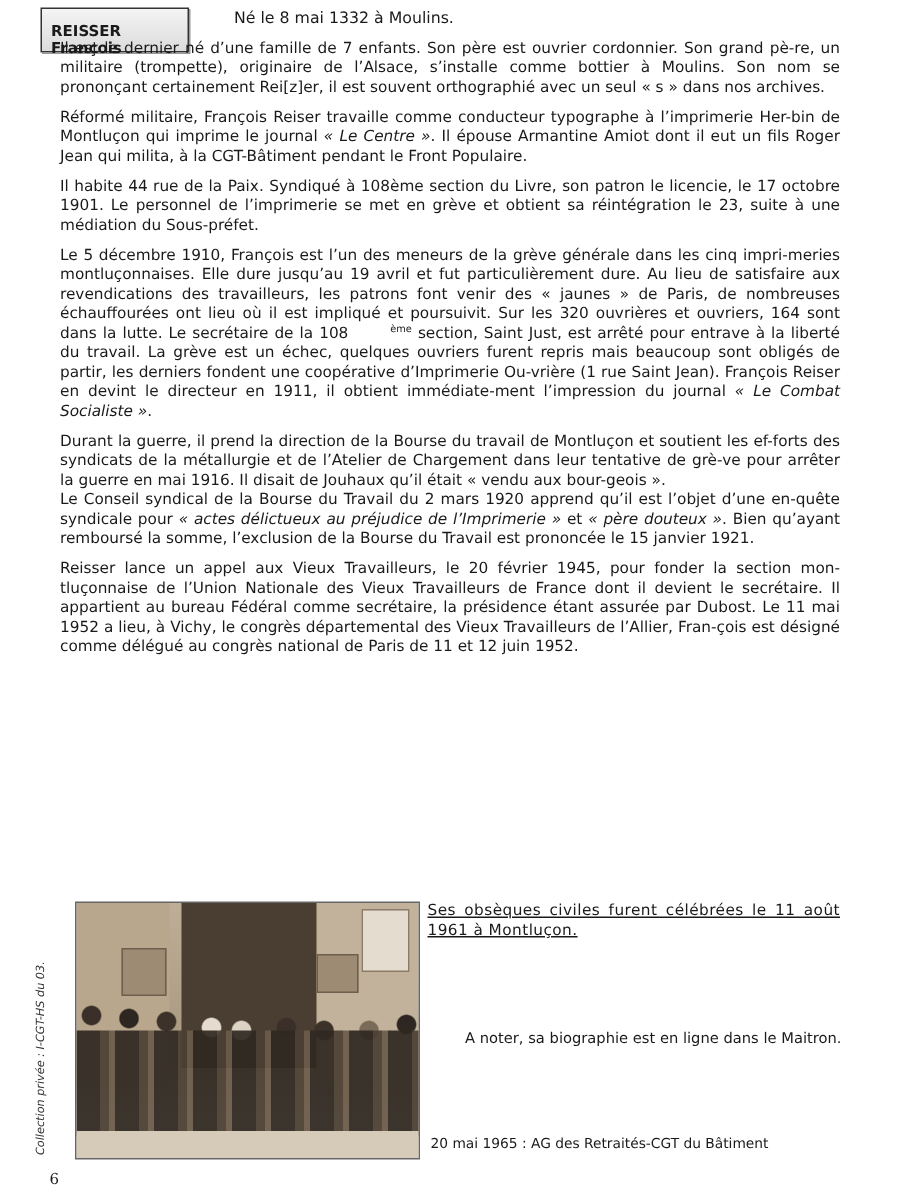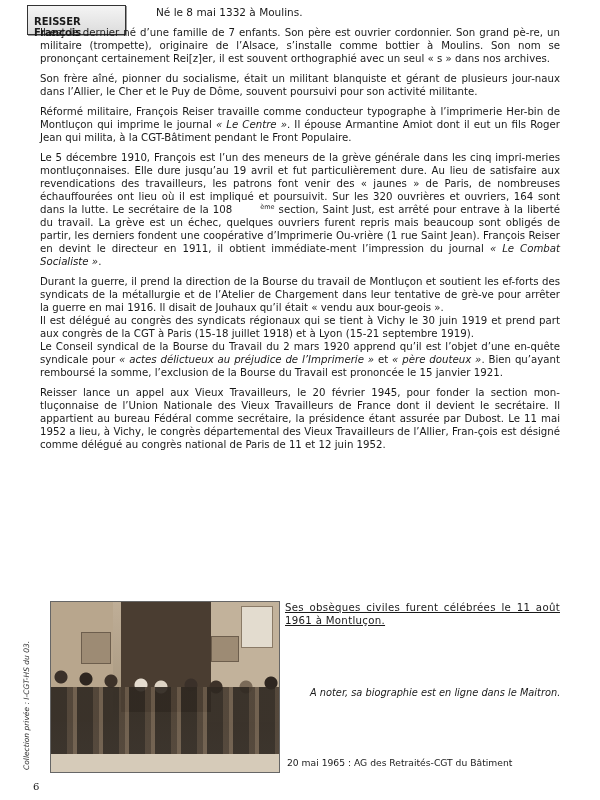--- a/index.html
+++ b/index.html
@@ -68,42 +68,41 @@
   .page-num {
     position: absolute; left: 33px; top: 781px;
     font-family: "DejaVu Serif", serif; font-size: 10px;
   }
   .funeral {
     position: absolute; left: 285px; top: 601px; width: 275px;
     font-size: 10.2px; line-height: 13px; text-align: justify; letter-spacing: 0.3px; text-decoration: underline;
   }
   .note {
     position: absolute; left: 310px; top: 687px;
-    font-size: 9.8px; font-style: italic;
+    font-size: 9.8px; 
   }
   .caption {
     position: absolute; left: 287px; top: 757px;
     font-size: 9.2px;
   }
 </style>
 </head>
 <body>
 
 <div class="name-box">
   <span>REISSER François</span>
 </div>
 <div class="birth">Né le 8 mai 1332 à Moulins.</div>
 
 <div class="content">
   <p>Il est le dernier né d’une famille de 7 enfants. Son père est ouvrier cordonnier. Son grand pè-re, un militaire (trompette), originaire de l’Alsace,  s’installe comme bottier à Moulins. Son nom se prononçant certainement Rei[z]er, il est souvent orthographié avec un seul « s » dans nos archives.</p>
-  <p>Son frère aîné, pionner du socialisme, était un militant blanquiste et gérant de plusieurs jour-naux dans l’Allier, le Cher et le Puy de Dôme, souvent poursuivi pour son activité militante.</p>
   <p><span>Réformé militaire, François Reiser travaille comme conducteur typographe à l’imprimerie Her-bin de Montluçon qui imprime le journal </span><i>« Le Centre »</i><span>. Il épouse Armantine Amiot dont il eut un fils Roger Jean qui milita, à la CGT-Bâtiment pendant le Front Populaire.</span></p>
+  <p>Il habite 44 rue de la Paix. Syndiqué à 108ème section du Livre, son patron le licencie, le 17 octobre 1901. Le personnel de l’imprimerie se met en grève et obtient sa réintégration le 23, suite à une médiation du Sous-préfet.</p>
   <p><span>Le 5 décembre 1910, François est l’un des meneurs de la grève générale dans les cinq impri-meries montluçonnaises. Elle dure jusqu’au 19 avril et fut particulièrement dure. Au lieu de satisfaire aux revendications des travailleurs, les patrons font venir des « jaunes » de Paris, de nombreuses échauffourées ont lieu où il est impliqué et poursuivit. Sur les 320 ouvrières et ouvriers, 164 sont dans la lutte. Le secrétaire de la 108</span><sup>ème</sup><span> section, Saint Just, est arrêté pour entrave à la liberté du travail. La grève est un échec, quelques ouvriers furent repris mais beaucoup sont obligés de partir, les derniers fondent une coopérative d’Imprimerie Ou-vrière (1 rue Saint Jean). François Reiser en devint le directeur en 1911, il obtient immédiate-ment l’impression du journal </span><i>« Le Combat Socialiste »</i><span>.</span></p>
   <p class="tight">Durant la guerre, il prend la direction de la Bourse du travail de Montluçon et soutient les ef-forts des syndicats de la métallurgie et de l’Atelier de Chargement dans leur tentative de grè-ve pour arrêter la guerre en mai 1916.  Il disait de Jouhaux qu’il était « vendu aux bour-geois ».</p>
-  <p class="tight">Il est délégué au congrès des syndicats régionaux qui se tient à Vichy le 30 juin 1919 et prend part aux congrès de la CGT à Paris (15-18 juillet 1918) et à Lyon (15-21 septembre 1919).</p>
   <p><span>Le Conseil syndical de la Bourse du Travail du 2 mars 1920 apprend qu’il est l’objet d’une en-quête syndicale pour </span><i>« actes délictueux au préjudice de l’Imprimerie »</i><span> et </span><i>« père douteux »</i><span>. Bien qu’ayant remboursé la somme, l’exclusion de la Bourse du Travail est prononcée le 15 janvier 1921.</span></p>
   <p>Reisser lance un appel aux Vieux Travailleurs, le 20 février 1945, pour fonder la section mon-tluçonnaise de l’Union Nationale des Vieux Travailleurs de France dont il devient le secrétaire. Il appartient au bureau Fédéral comme secrétaire, la présidence étant assurée par Dubost. Le 11 mai 1952 a lieu, à Vichy, le congrès départemental des Vieux Travailleurs de l’Allier, Fran-çois est désigné comme délégué au congrès national de Paris de 11 et 12 juin 1952.</p>
 </div>
 
 <div class="photo" title="Group photo of retired CGT construction workers on building steps">
   <div class="wall-l"></div>
   <div class="wall-r"></div>
   <div class="door"></div>
   <div class="window"></div>
   <div class="plaque1"></div>

